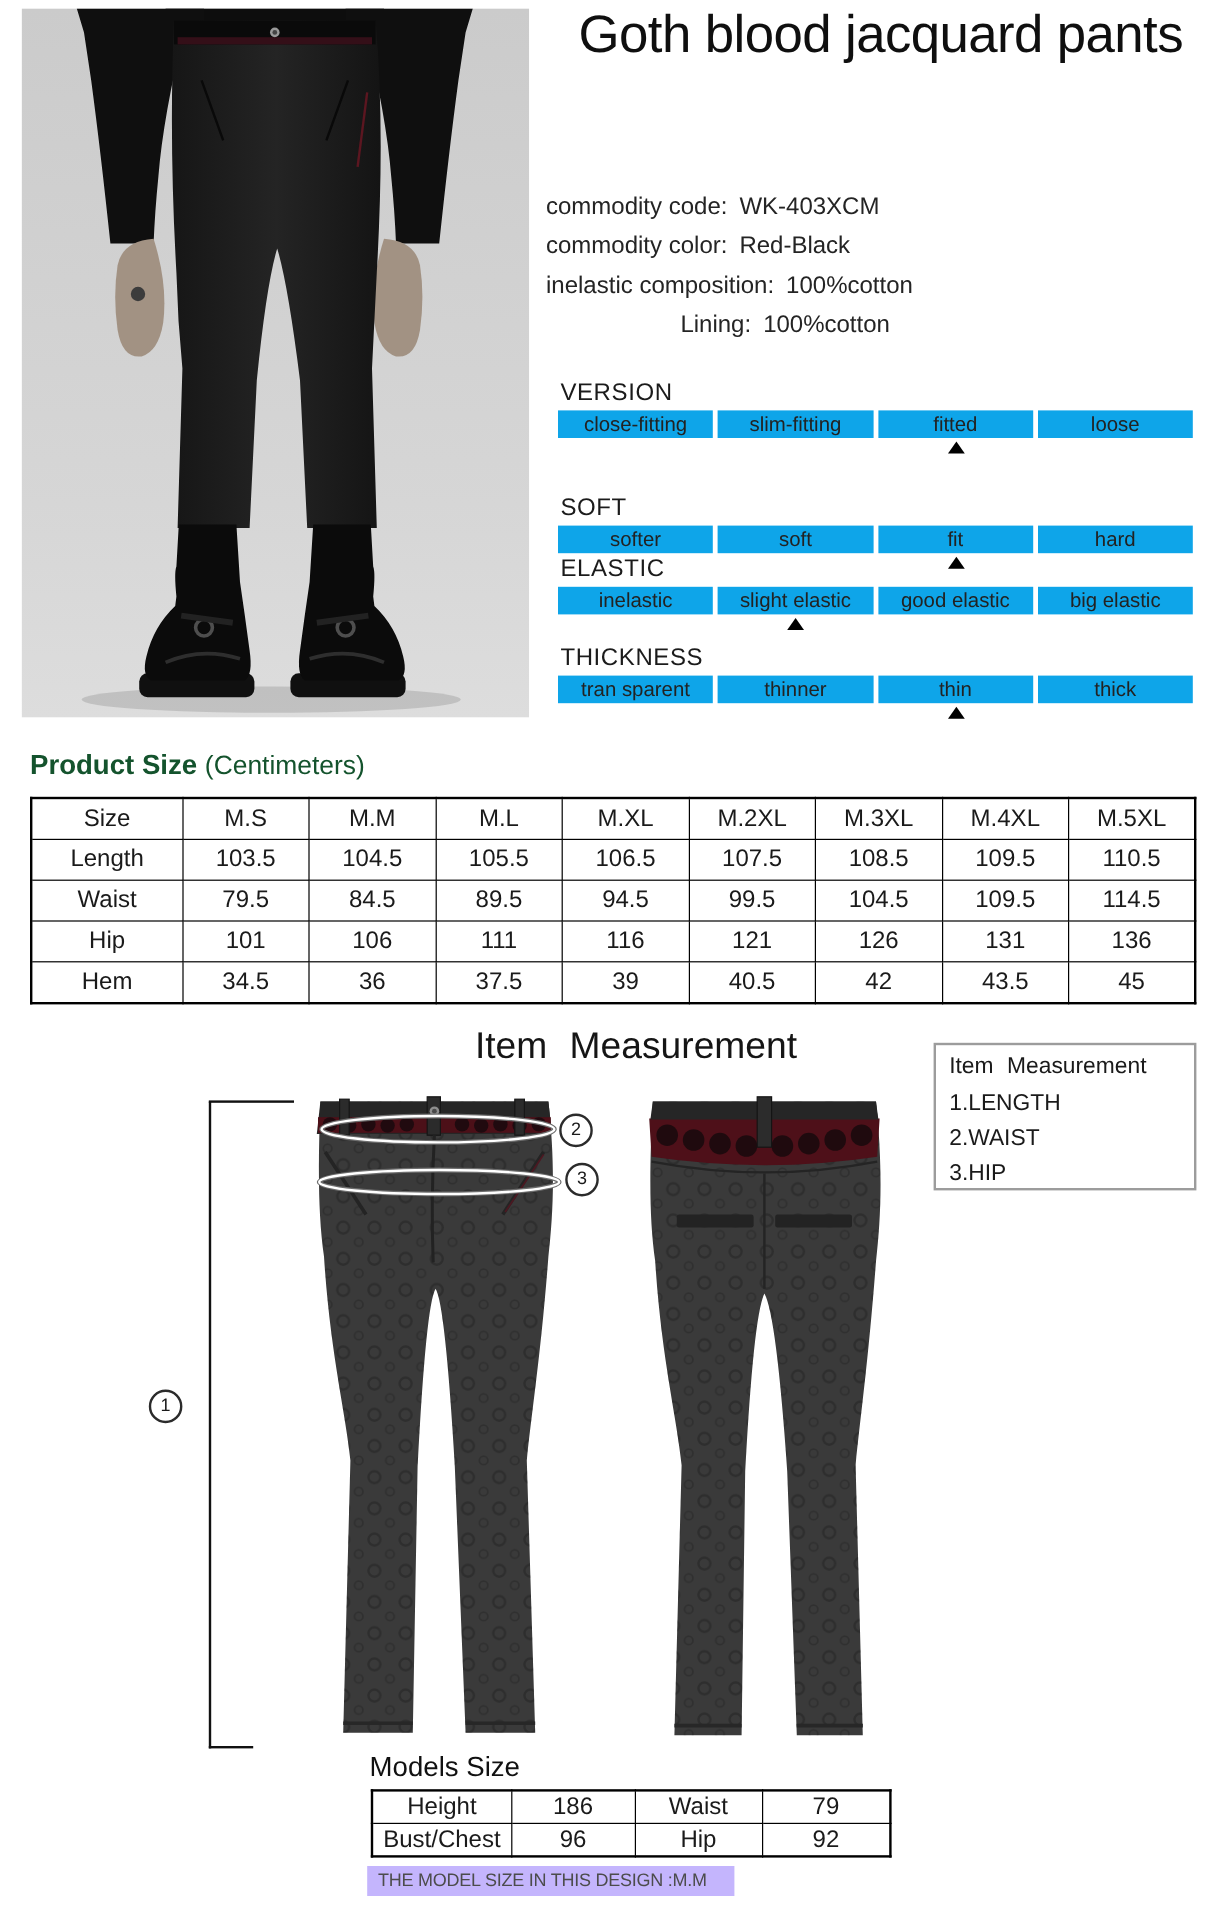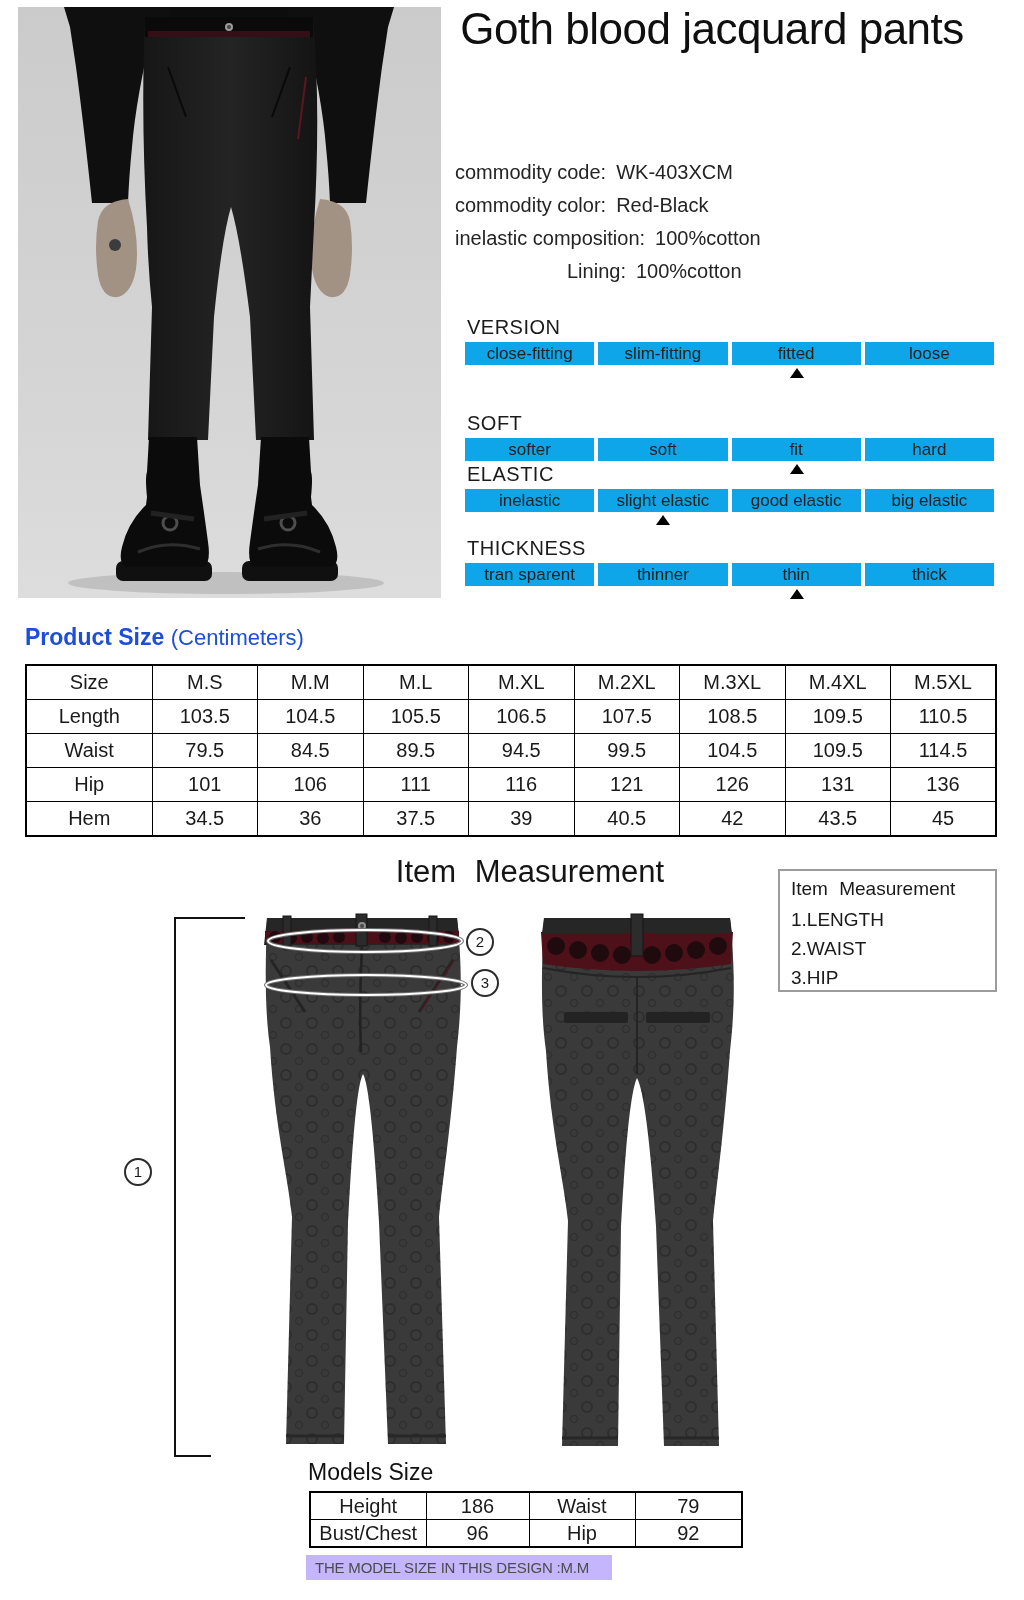--- a/index.html
+++ b/index.html
@@ -7,39 +7,39 @@
     width:1024px;height:1600px;position:relative;background:#ffffff;
     font-family:"Liberation Sans","DejaVu Sans",sans-serif;color:#1a1a1a;
     overflow:hidden;
   }
   .abs{position:absolute;}
 
   
   .photo{left:18px;top:7px;width:423px;height:591px;}
 
   
-  .title{left:422px;top:4px;width:580px;text-align:center;font-size:44px;
+  .title{left:444px;top:4px;width:580px;text-align:center;font-size:44px;
          letter-spacing:-0.5px;color:#0f0f0f;white-space:nowrap;}
   .commodity{left:455px;top:156px;font-size:20px;color:#242424;}
   .c-row{height:33px;line-height:33px;display:flex;white-space:nowrap;}
   .c-label{margin-right:10px;}
   .c-indent{margin-left:112px;}
 
   
   .attr-group{left:465px;width:529px;}
   .attr-title{font-size:20px;color:#1b1b1b;margin:0 0 3px 2px;letter-spacing:0.5px;}
   .attr-row{display:flex;gap:4px;position:relative;}
   .opt{flex:1;background:#0ea5e9;height:23px;line-height:23px;text-align:center;
        font-size:17px;color:#222;}
   .sel-arrow{position:absolute;top:26px;width:0;height:0;
        border-left:7px solid transparent;border-right:7px solid transparent;
        border-bottom:10px solid #000;}
 
   
-  .ps-heading{left:25px;top:624px;font-size:23px;color:#1d4ed8;}
+  .ps-heading{left:25px;top:624px;font-size:23px;color:#14532d;}
   .ps-heading .bold{font-weight:bold;}
   .ps-heading .note{font-weight:normal;font-size:22px;}
   table{border-collapse:collapse;table-layout:fixed;}
   .size-table{left:25px;top:664px;width:972px;font-size:20px;border:2px solid #000;}
   .size-table td{border:1px solid #000;text-align:center;height:33px;padding:0;
                  white-space:nowrap;overflow:hidden;}
 
   
   .im-heading{left:285px;top:854px;width:490px;text-align:center;font-size:31px;
               color:#151515;word-spacing:10px;white-space:nowrap;}

